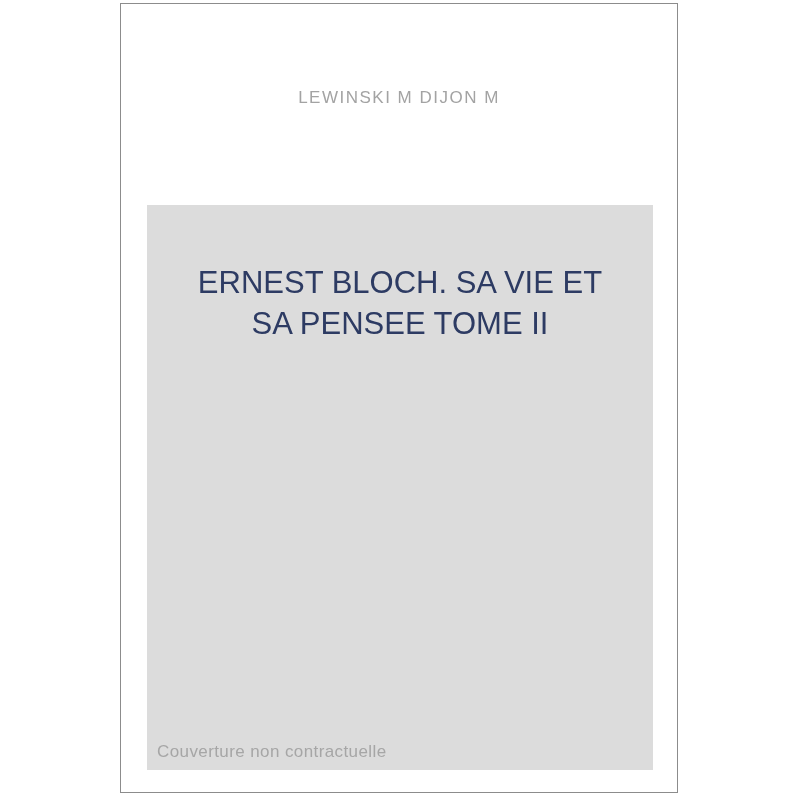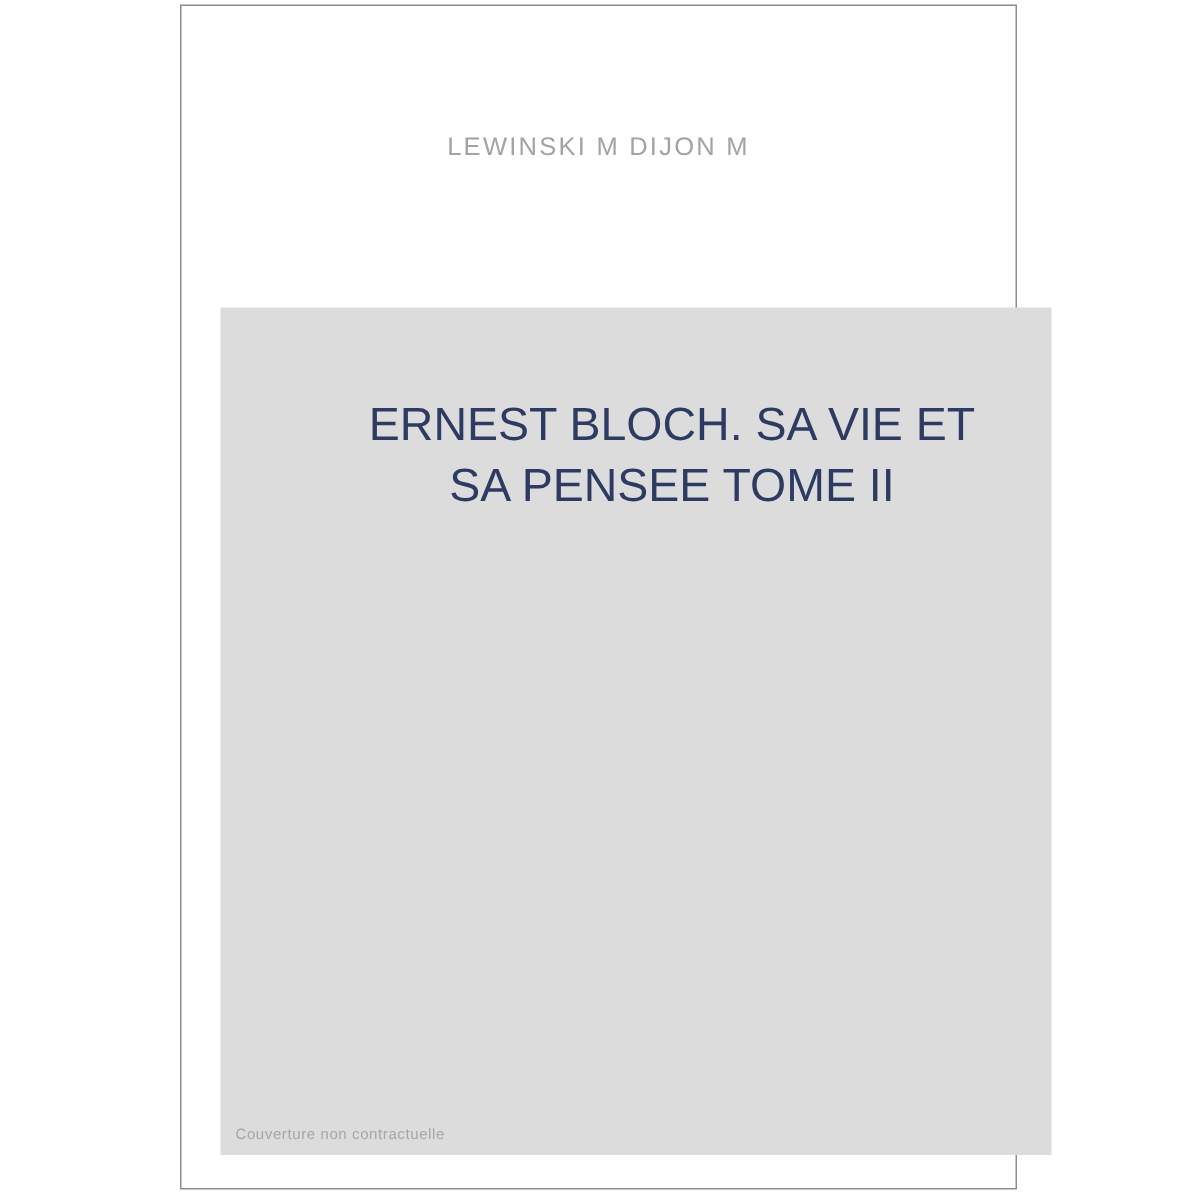--- a/index.html
+++ b/index.html
@@ -37,36 +37,35 @@
       letter-spacing: 1.5px;
       color: var(--author-color, #a3a3a3);
     }
     .cover-box {
       position: absolute;
       left: 26px;
       top: 201px;
       width: 506px;
       height: 565px;
       background: var(--cover-bg, #dcdcdc);
-      padding-left: 48px;
     }
     .title {
       margin: 58px auto 0 auto;
       max-width: 432px;
       text-align: center;
       font-size: 31px;
       font-weight: 400;
       line-height: 1.32;
       color: var(--title-color, #2d3b63);
     }
     .disclaimer {
       position: absolute;
       left: 10px;
       bottom: 8px;
-      font-size: 10px;
+      font-size: 17px;
       font-weight: 400;
       letter-spacing: 0.4px;
       color: var(--disclaimer-color, #a6a6a6);
     }
   </style>
 </head>
 <body>
 
 <div class="canvas">
   <div class="page">

